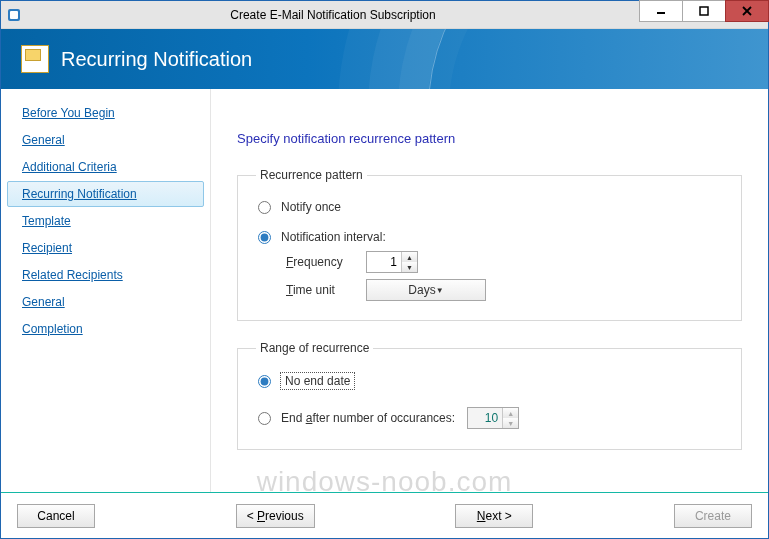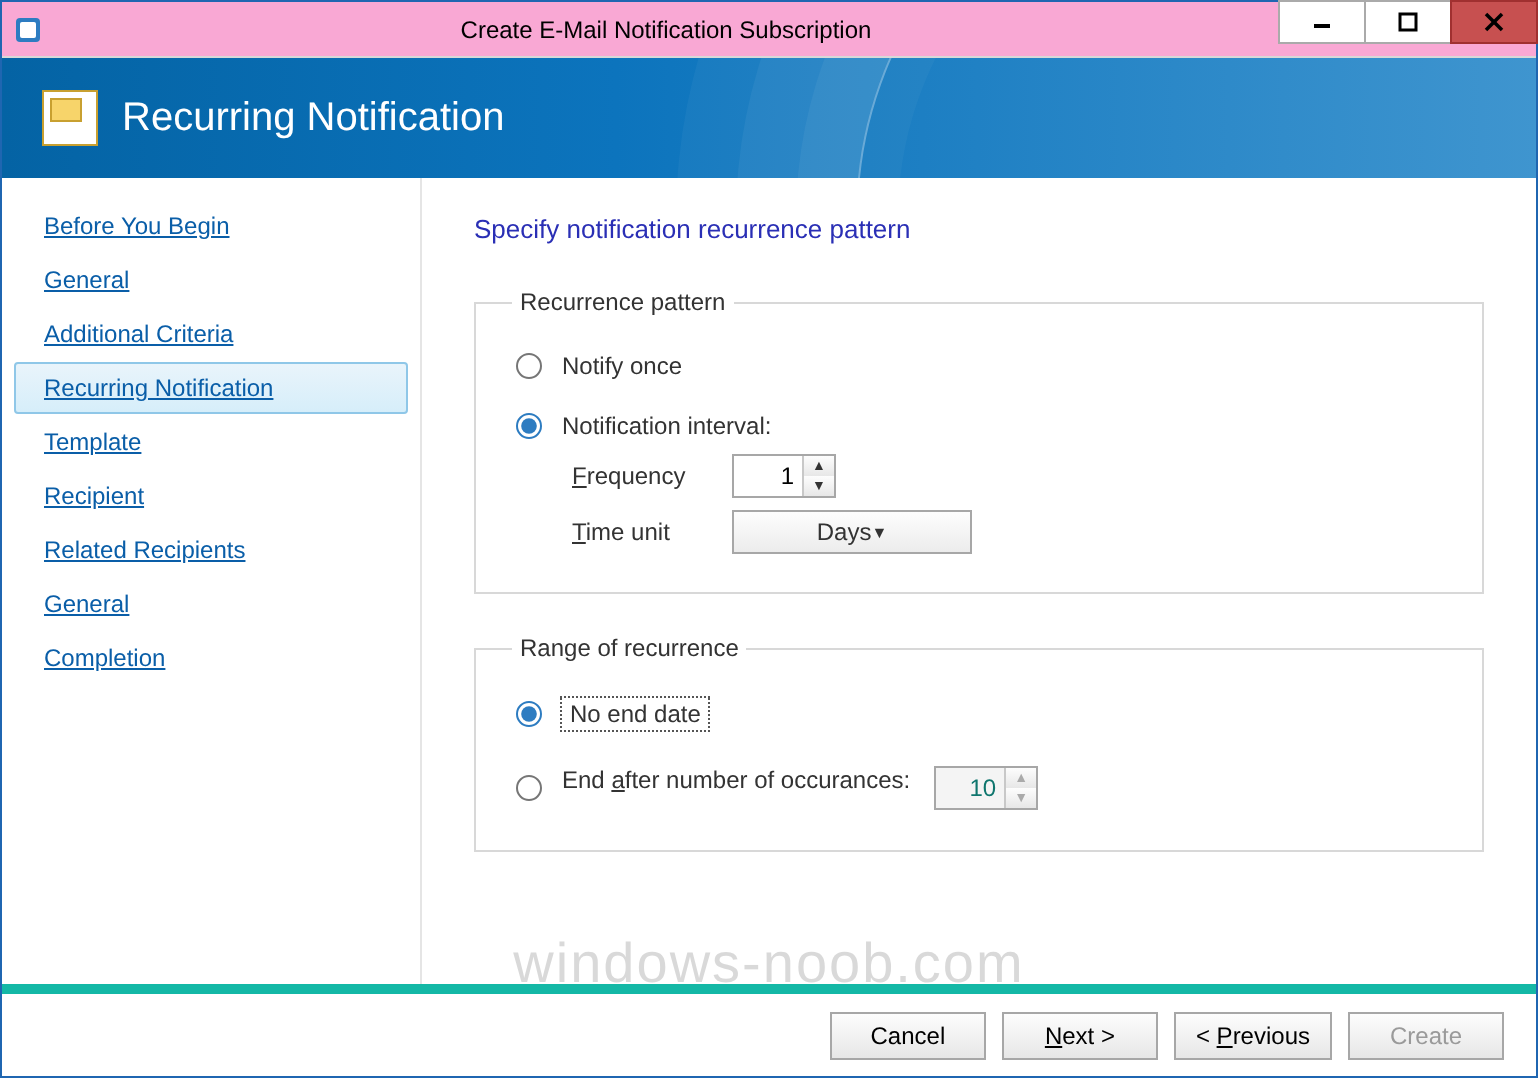--- a/index.html
+++ b/index.html
@@ -15,21 +15,21 @@
     height: 539px;
     border: 1px solid #1f66b1;
     background: #fff;
     position: relative;
     display: flex;
     flex-direction: column;
   }
   
   .titlebar {
     height: 28px;
-    background: #f9a8d4;
+    background: #e5e5e5;
     border-bottom: 1px solid #d8d8d8;
     display: flex;
     align-items: stretch;
     position: relative;
   }
   .titlebar-icon {
     width: 26px;
     display: flex;
     align-items: center;
     justify-content: center;
@@ -136,38 +136,40 @@
   }
   .side-item.selected {
     background: linear-gradient(#e9f4fb, #d6eefa);
     border-color: #8fc7e8;
     color: #0a5ea8;
   }
   .content {
     flex: 1;
     padding: 18px 26px 10px 26px;
     position: relative;
+    margin-top: 24px;
   }
   .page-heading {
     color: #2a2fb5;
     font-size: 13px;
     margin-bottom: 22px;
   }
   fieldset.group {
     border: 1px solid #d8d8d8;
     margin: 0 0 20px 0;
     padding: 14px 18px 16px 18px;
   }
   fieldset.group legend {
     font-size: 12px;
     color: #333;
     padding: 0 4px;
   }
   .radio-row {
     display: flex;
+    align-items: center;
     padding: 4px 2px;
     font-size: 12px;
     gap: 6px;
   }
   .radio-row input[type=radio] {
     margin: 0 4px 0 0;
     accent-color: #2d7cc1;
   }
   .dotted-sel {
     outline: 1px dotted #555;
@@ -226,24 +228,24 @@
     background: linear-gradient(#fdfdfd,#ececec);
     min-width: 120px;
     padding: 0 6px;
     justify-content: center;
     cursor: pointer;
   }
   .combo .caret { font-size: 8px; color: #333; }
   
   .footer {
     height: 46px;
-    border-top: 5px solid #14b8a6;
-    display: flex;
-    align-items: center;
-    justify-content: flex-end;
+    border-top: 1px solid #14b8a6;
+    display: flex;
+    align-items: center;
+    justify-content: space-between;
     gap: 8px;
     padding: 0 16px;
     background: #fff;
   }
   .btn {
     min-width: 78px;
     height: 24px;
     border: 1px solid #a7a7a7;
     background: linear-gradient(#fdfdfd,#e7e7e7);
     font-size: 12px;
@@ -377,19 +379,19 @@
             </div>
           </div>
         </div>
       </fieldset>
 
     </div>
   </div>
 
   <div class="footer">
     <button class="btn">Cancel</button>
+    <button class="btn">&lt; <span style="text-decoration:underline">P</span>revious</button>
     <button class="btn"><span style="text-decoration:underline">N</span>ext &gt;</button>
-    <button class="btn">&lt; <span style="text-decoration:underline">P</span>revious</button>
     <button class="btn disabled">Create</button>
   </div>
 
   <div class="watermark">windows-noob.com</div>
 </div>
 
 </body></html>

